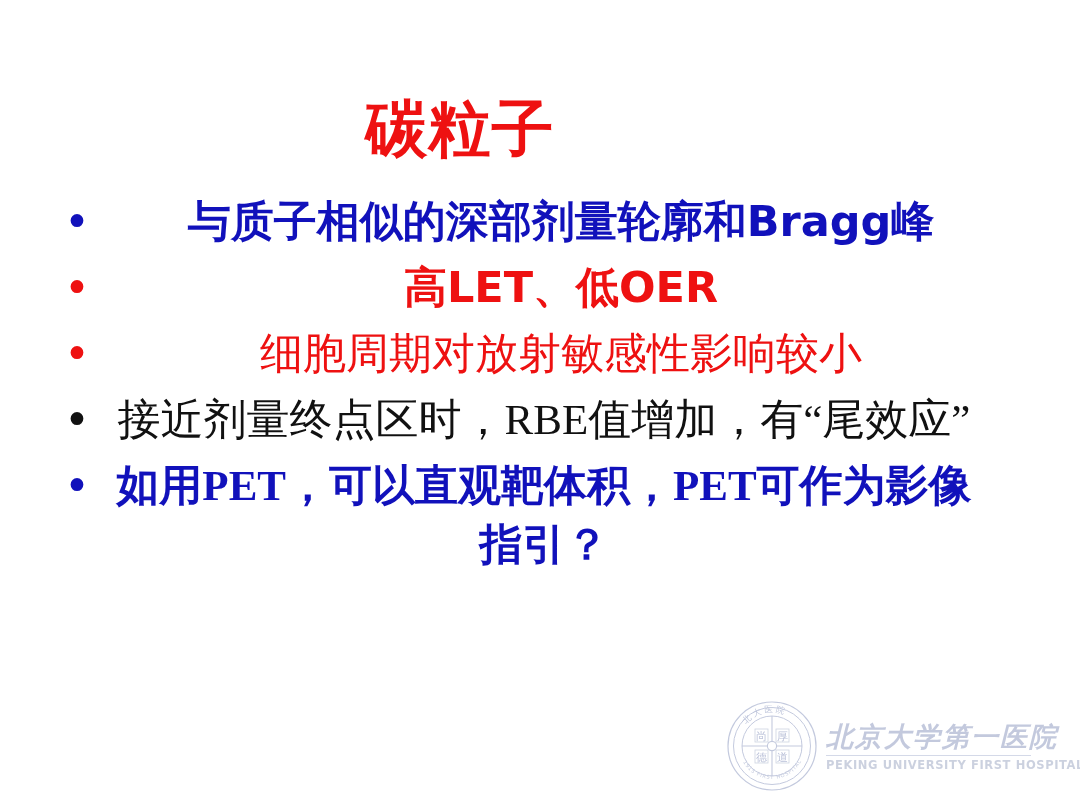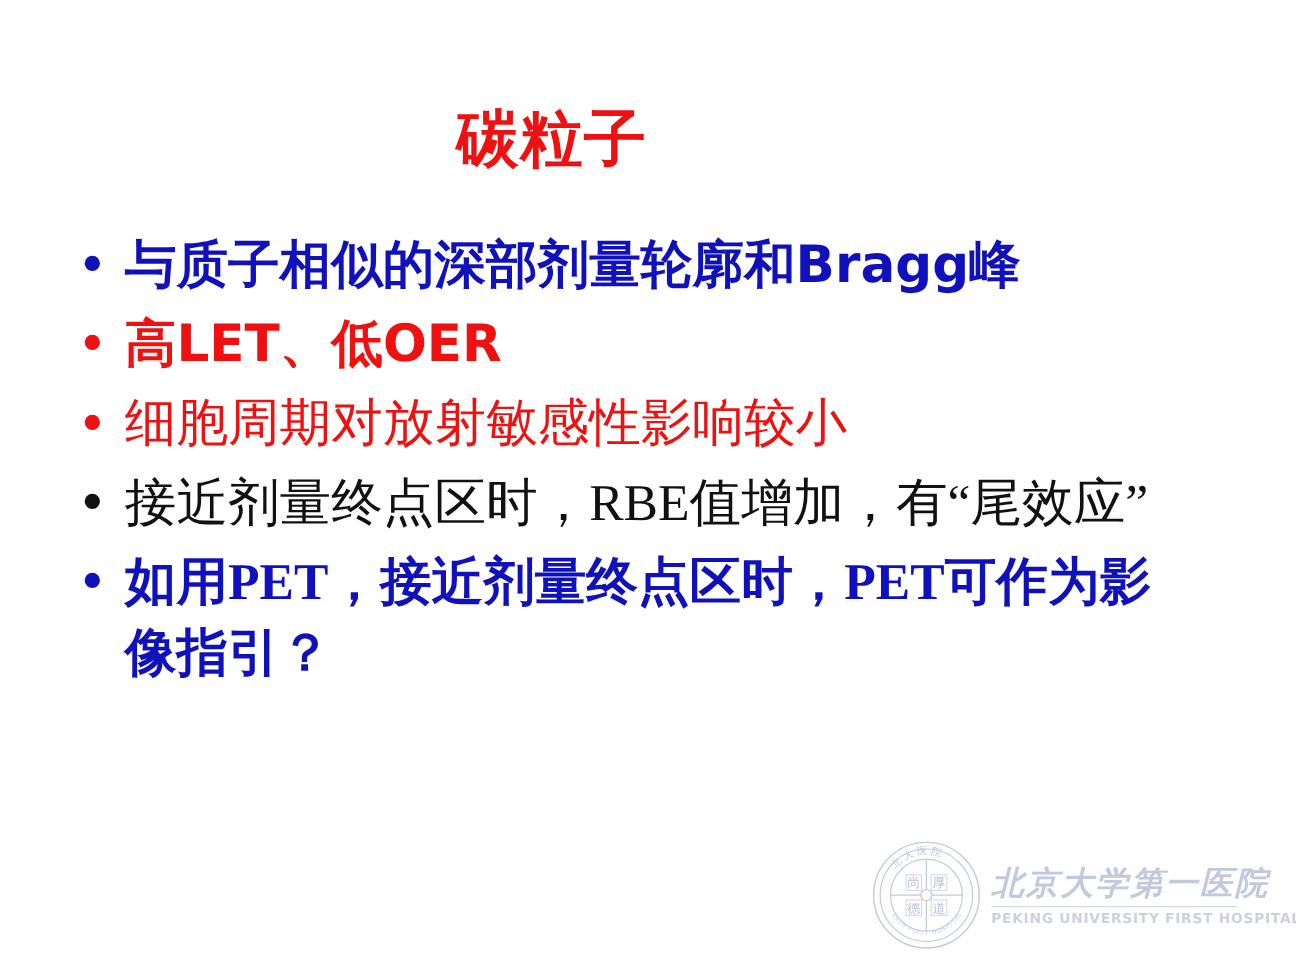--- a/index.html
+++ b/index.html
@@ -19,21 +19,21 @@
     overflow: hidden;
   }
 
   
   #slide-title {
     position: absolute;
     top: 52px;
     left: 0;
     width: 920px;
     text-align: center;
-    font-size: 52px;
+    font-size: 62px;
     line-height: 1.12;
     font-weight: 700;
     letter-spacing: 1px;
     color: #ee1111;
     white-space: nowrap;
   }
 
   
   #bullet-list {
     position: absolute;
@@ -60,20 +60,21 @@
     padding-left: 6px;
     box-sizing: border-box;
     user-select: none;
   }
   .bullet-text {
     flex: 1 1 auto;
     font-size: 43px;
     line-height: 59px;
     letter-spacing: 0px;
     word-break: break-all;
+    text-align: center;
   }
 
   
   .c-blue  { color: #1111bb; }
   .c-red   { color: #ee1111; }
   .c-black { color: #111111; }
 
   .w-bold   { font-weight: 700; }
   .w-normal { font-weight: 400; }
 
@@ -154,21 +155,21 @@
       <span class="bullet-text c-red w-normal">细胞周期对放射敏感性影响较小</span>
     </li>
 
     <li class="bullet-item">
       <span class="bullet-marker c-black">•</span>
       <span class="bullet-text c-black w-normal wrap-narrow">接近剂量终点区时，RBE值增加，有“尾效应”</span>
     </li>
 
     <li class="bullet-item">
       <span class="bullet-marker c-blue">•</span>
-      <span class="bullet-text c-blue w-bold wrap-narrow">如用PET，接近剂量终点区时，PET可作为影像指引？</span>
+      <span class="bullet-text c-blue w-bold wrap-narrow">如用PET，可以直观靶体积，PET可作为影像指引？</span>
     </li>
 
   </ul>
 
   <div id="logo">
 
     <div id="logo-seal">
       <svg width="92" height="92" viewBox="0 0 92 92" aria-hidden="true">
         <circle cx="46" cy="46" r="44" fill="none" stroke="#b9c0d8" stroke-width="1.2"></circle>
         <circle cx="46" cy="46" r="38.5" fill="none" stroke="#b9c0d8" stroke-width="1"></circle>

